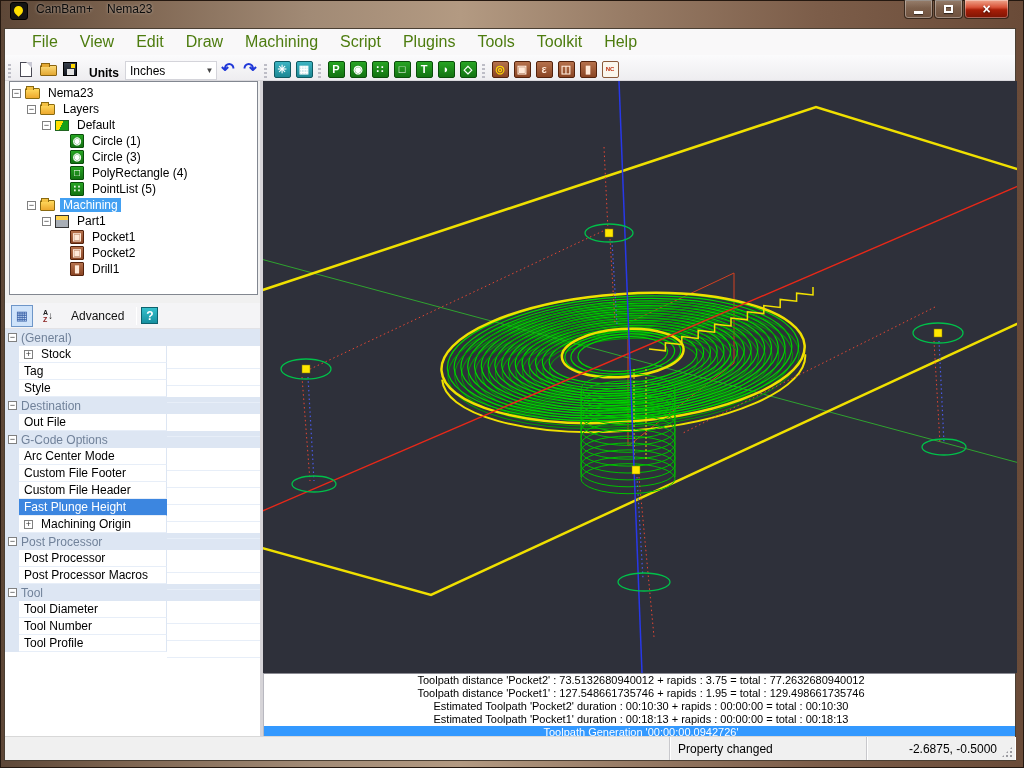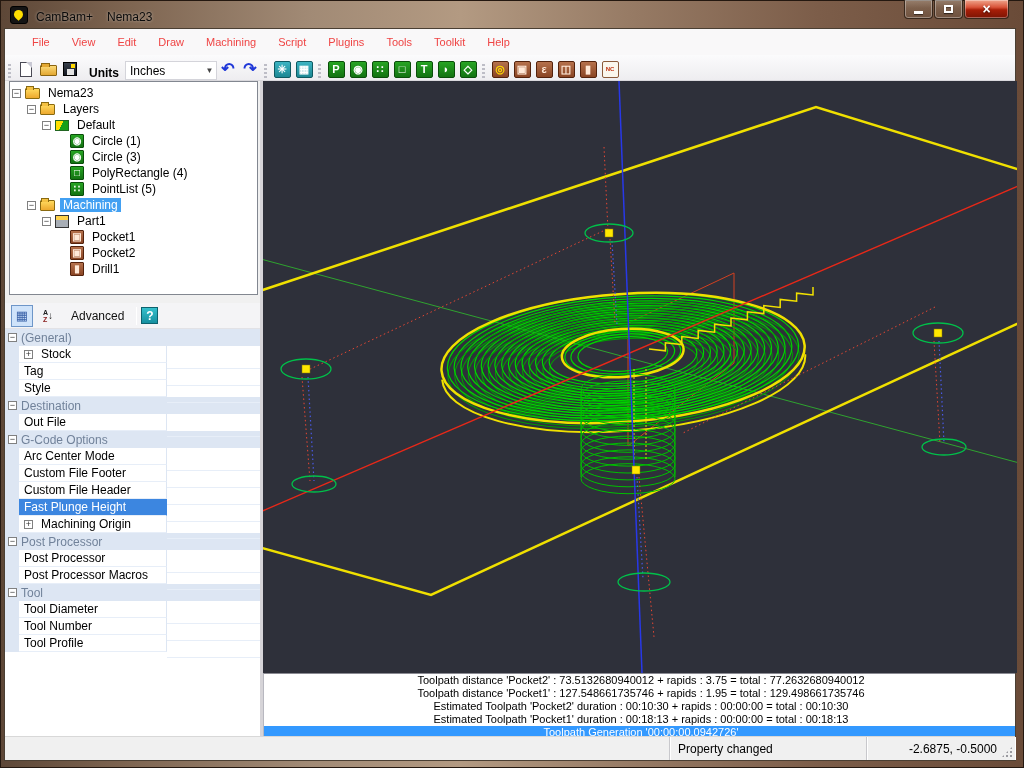--- a/index.html
+++ b/index.html
@@ -5,41 +5,41 @@
   * { margin:0; padding:0; box-sizing:border-box; font-family:"Liberation Sans", sans-serif; }
   html,body { width:1024px; height:768px; overflow:hidden; }
   body { position:relative; background:#3a2a1e; }
 
   
   .frame { position:absolute; inset:0;
     background:linear-gradient(90deg,#5d4737 0%,#7d6450 12%,#a18a75 30%,#b39a82 45%,#967a64 62%,#7c5d49 80%,#6a4b38 100%);
     border:1px solid #241810; }
 
   
-  .titlebar { position:absolute; top:0; left:0; right:0; height:24px; display:flex; align-items:flex-end; }
+  .titlebar { position:absolute; top:0; left:0; right:0; height:24px; display:flex; align-items:flex-start; }
   .app-icon { width:18px; height:18px; margin:2px 8px 0 10px; background:#141414; border-radius:3px; position:relative; border:1px solid #000; }
   .app-icon::after { content:""; position:absolute; left:3px; top:3px; width:9px; height:9px;
     background:#ffdf00; border-radius:50% 50% 50% 0; transform:rotate(-45deg); }
   .title-text { font-size:12px; color:#0b0b0b; margin-top:2px; text-shadow:0 0 3px #ffffff80; }
   .title-text b { font-weight:400; margin-right:14px; }
   .caption-buttons { position:absolute; right:14px; top:0; display:flex; }
   .cap-btn { width:29px; height:19px; border:1px solid #38281c; border-top:none;
     background:linear-gradient(#cdbfae66,#8a715c66 45%,#6d513e88); display:flex; align-items:center; justify-content:center;
     border-radius:0 0 4px 4px; box-shadow:inset 0 0 0 1px #ffffff55; margin-right:1px; }
   .cap-btn.close { width:45px; background:linear-gradient(#f0a58c,#d9543a 40%,#a81e08 55%,#7c1404); }
   .glyph-min { width:9px; height:3px; background:#fff; box-shadow:0 1px 1px #00000088; margin-top:6px; }
   .glyph-max { width:9px; height:8px; border:2px solid #fff; box-shadow:0 1px 1px #00000088, inset 0 1px 1px #00000066; }
   .glyph-close { color:#fff; font-size:14px; font-weight:bold; line-height:14px; text-shadow:0 1px 2px #000000aa; }
 
   
   .content { position:absolute; left:4px; top:28px; width:1012px; height:733px; background:#f0f0f0;
     border:1px solid #4a3f33; display:flex; flex-direction:column; }
 
   .menubar { height:26px; background:#f9f8f9; display:flex; align-items:center; padding-left:16px; flex:none; }
-  .menu-item { font-size:11px; color:#ef4444; padding:4px 11px; }
+  .menu-item { font-size:16px; color:#4d7c0f; padding:4px 11px; }
 
   .toolbar { height:26px; background:linear-gradient(#fbfbfc,#eeedf0); border-bottom:1px solid #d9d8dc;
     display:flex; align-items:flex-end; flex:none; }
   .grip { width:3px; height:16px; margin:0 4px 0 3px;
     background:repeating-linear-gradient(#bdbdc6 0 2px, transparent 2px 4px); }
   .tb-btn { display:flex; align-items:center; justify-content:center; width:22px; height:22px; }
   .tool-tile { width:17px; height:17px; border-radius:2px; display:flex; align-items:center; justify-content:center;
     font-size:11px; font-weight:bold; color:#fff; line-height:1; }
   .tile-teal  { background:linear-gradient(#3cb4c2,#1d8894); border:1px solid #0f5a62; }
   .tile-green { background:linear-gradient(#27a423,#137312); border:1px solid #0a4e0a; }

